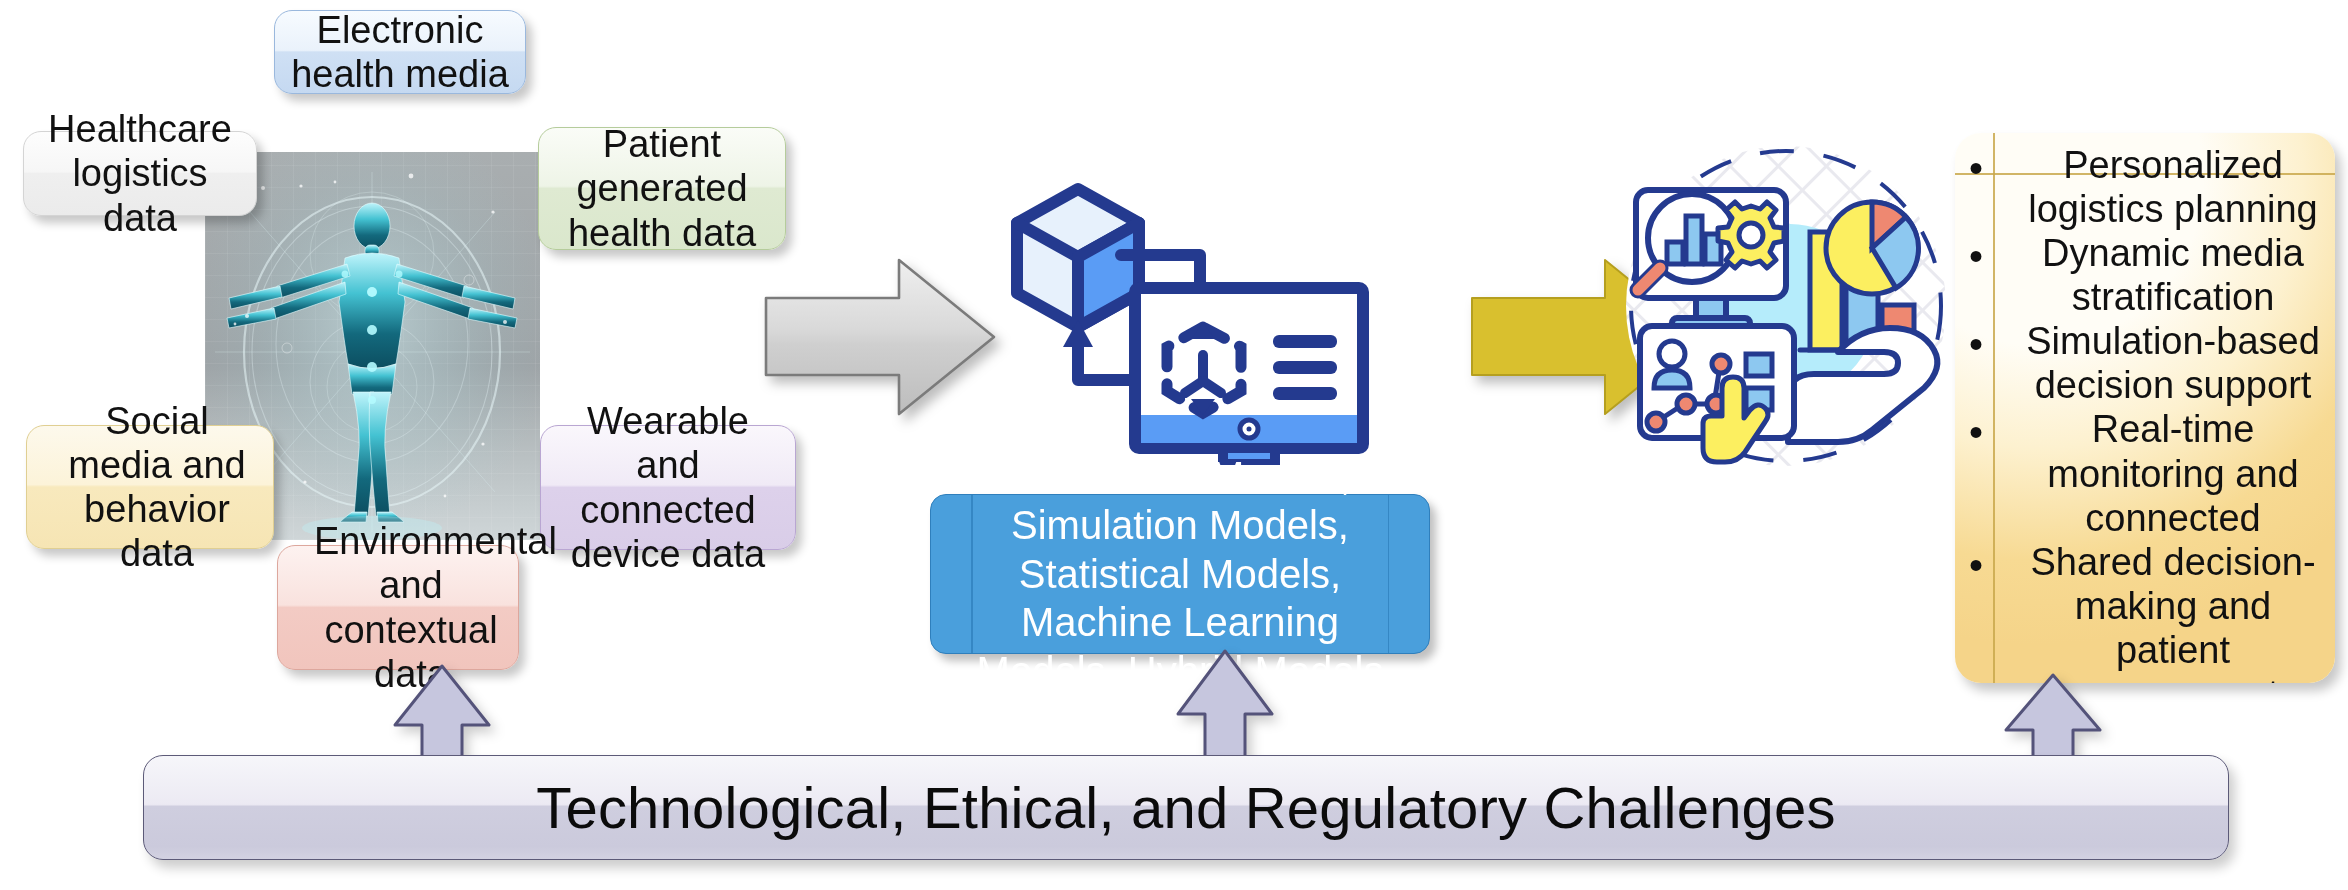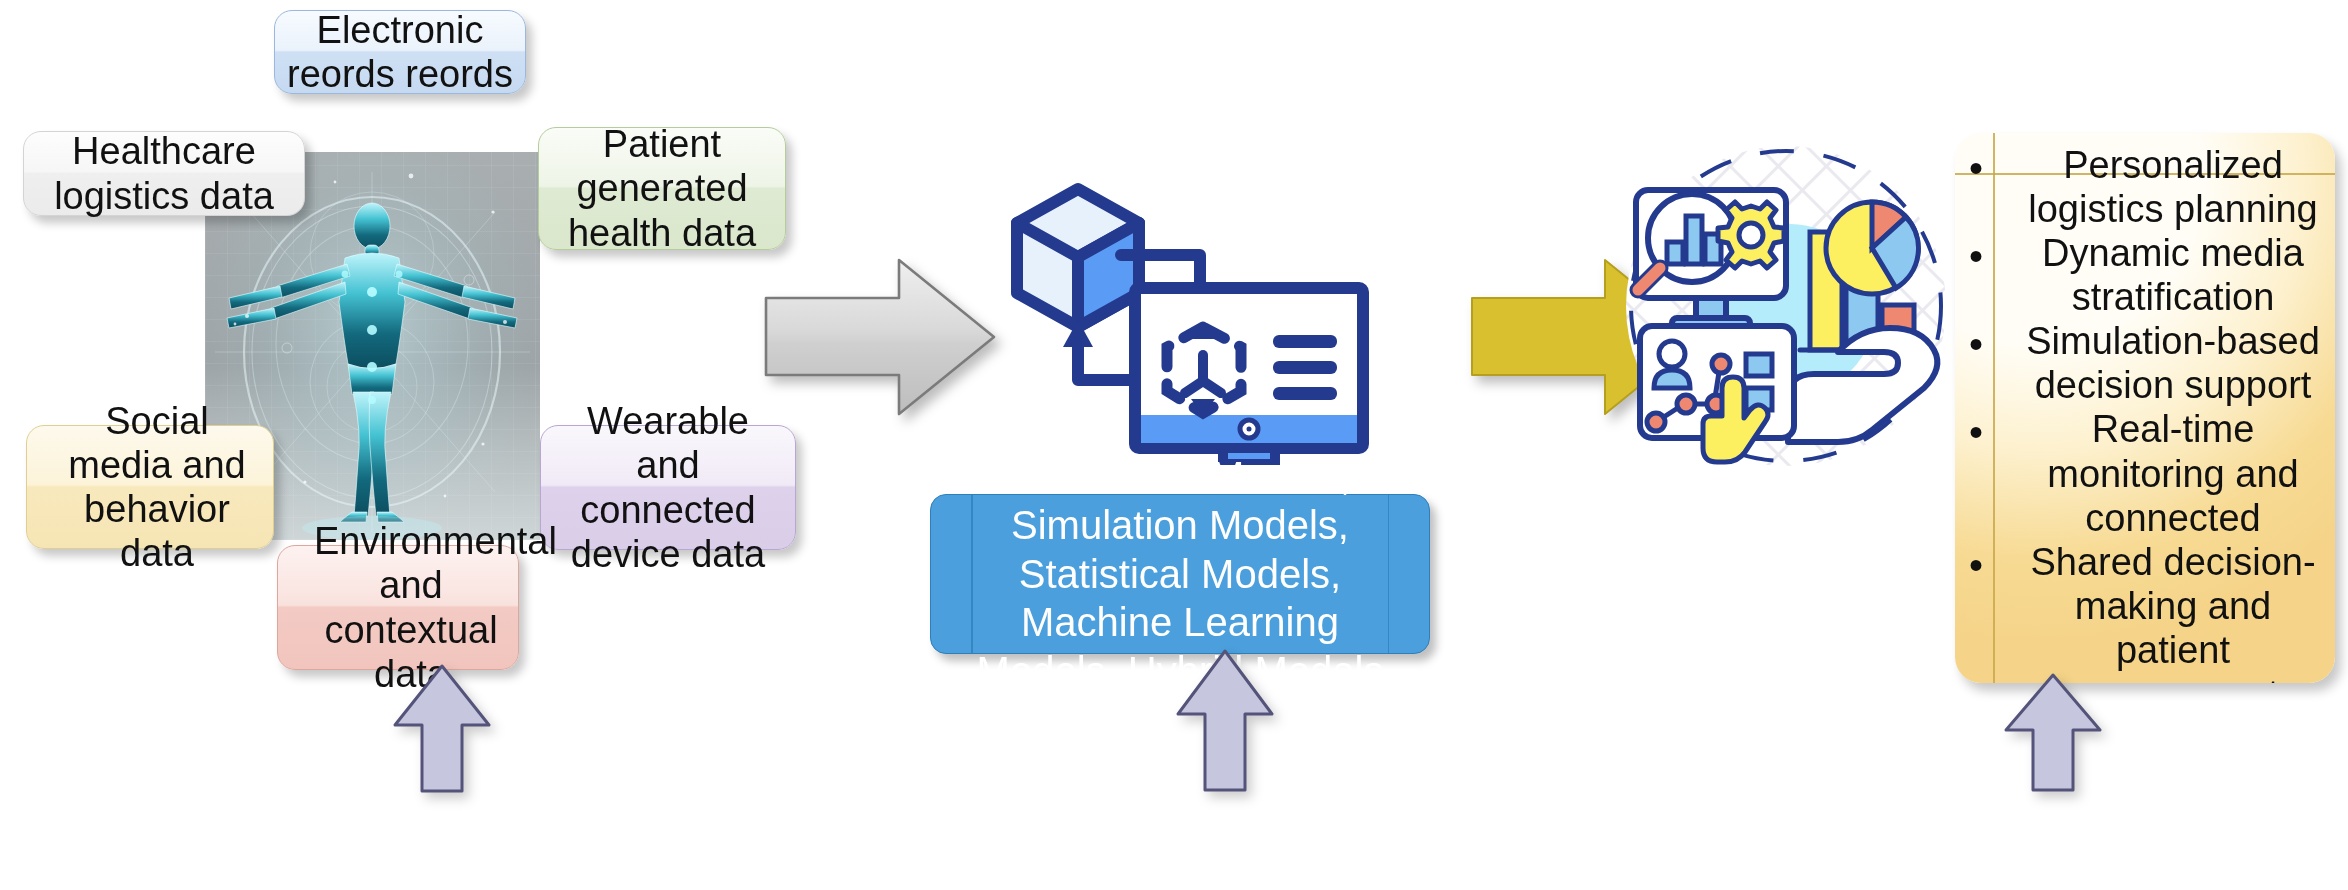--- a/index.html
+++ b/index.html
@@ -266,24 +266,24 @@
       <g fill="none" stroke="#ffffff" stroke-opacity=".35">
         <circle cx="82" cy="196" r="5"></circle>
           <circle cx="264" cy="128" r="5"></circle>
       </g>
 
       <ellipse cx="167" cy="376" rx="70" ry="12" fill="#bdf4fa" fill-opacity=".35"></ellipse>
     </svg>
   </div>
 
   <div class="box box--ehr" style="left:274px;top:10px;width:252px;height:84px;">
-    <span>Electronic reords reords</span>
-  </div>
-
-  <div class="box box--logistics" style="left:23px;top:131px;width:282px;height:85px;">
+    <span>Electronic health media</span>
+  </div>
+
+  <div class="box box--logistics" style="left:23px;top:131px;width:234px;height:85px;">
     <span>Healthcare logistics data</span>
   </div>
 
   <div class="box box--patient" style="left:538px;top:127px;width:248px;height:123px;justify-content:flex-end;">
     <span>Patient generated health data</span>
   </div>
 
   <div class="box box--social" style="left:26px;top:425px;width:248px;height:124px;padding-left:24px;">
     <span>Social media and behavior data</span>
   </div>
@@ -476,14 +476,17 @@
   </svg>
 
   <svg class="up-arrow" style="left:1175px;top:648px;width:100px;height:146px;" viewBox="0 0 100 146">
     <path d="M50 3 L97 66 L70 66 L70 142 L30 142 L30 66 L3 66 Z" fill="#c6c6de" stroke="#54537a" stroke-width="3" stroke-linejoin="round"></path>
   </svg>
 
   <svg class="up-arrow" style="left:2003px;top:672px;width:100px;height:122px;" viewBox="0 0 100 122">
     <path d="M50 3 L97 58 L70 58 L70 118 L30 118 L30 58 L3 58 Z" fill="#c6c6de" stroke="#54537a" stroke-width="3" stroke-linejoin="round"></path>
   </svg>
 
+  <div id="challenges-bar" style="left:143px;top:755px;width:2086px;height:105px;">
+    <span class="label">Technological, Ethical, and Regulatory Challenges</span>
+  </div>
 
 </div>
 
 </body></html>

